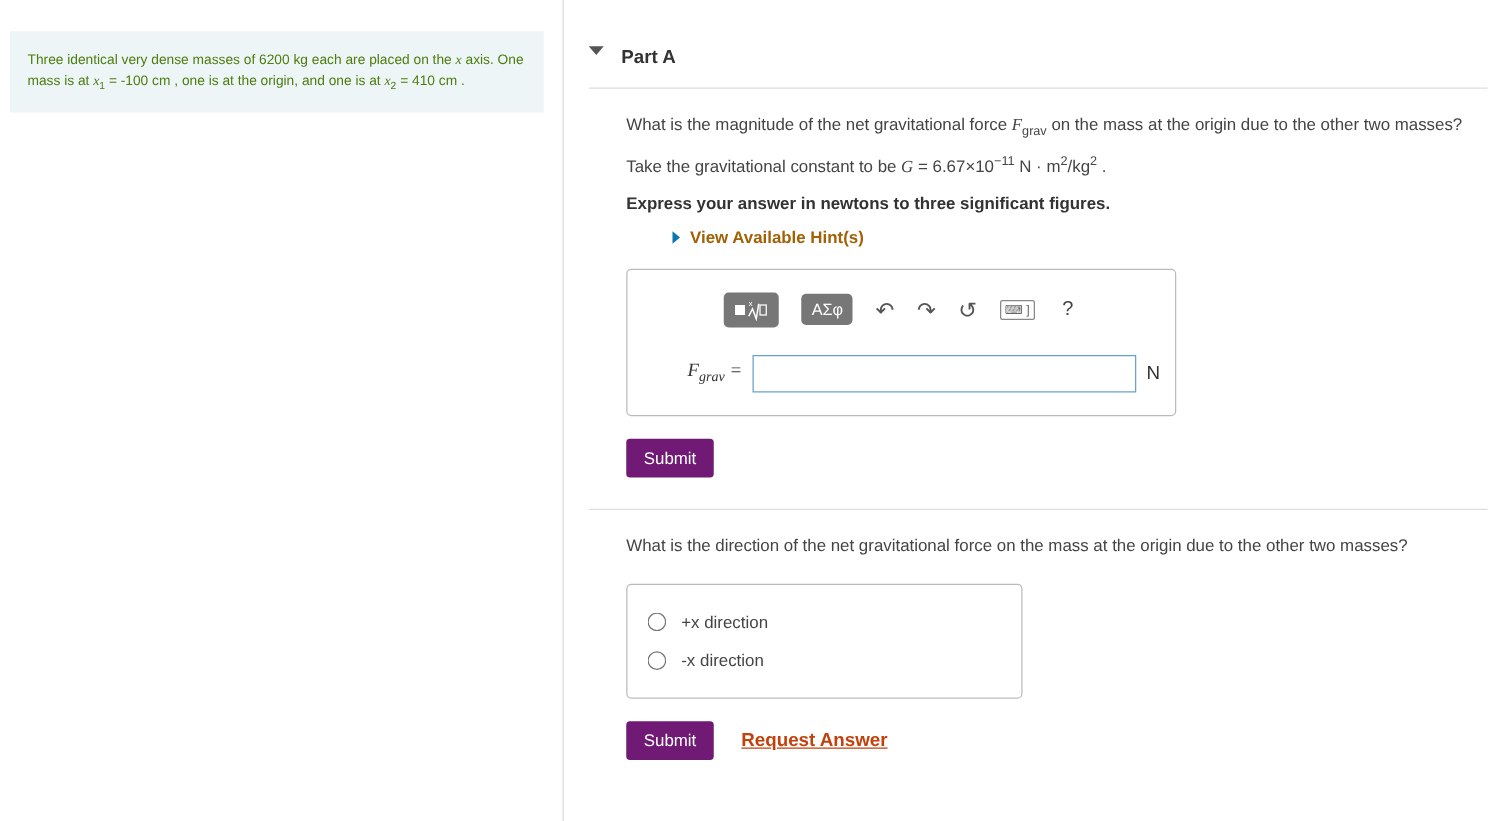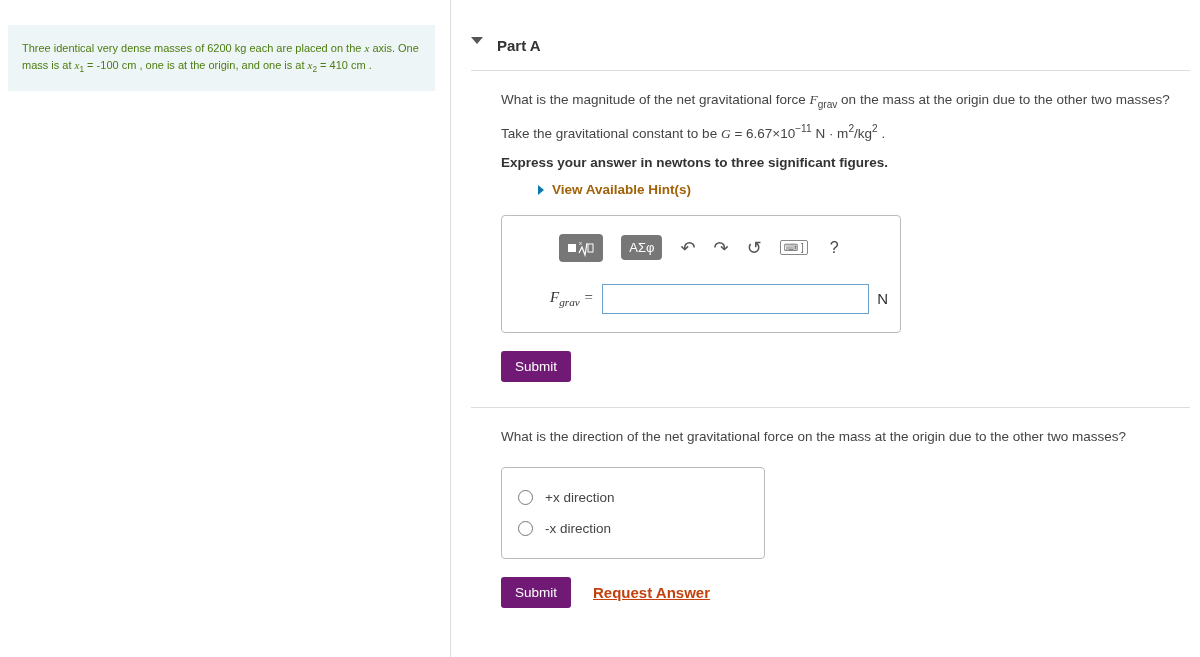--- a/index.html
+++ b/index.html
@@ -12,34 +12,34 @@
 .part-header { display: flex; padding: 12px 0 10px 0; }
 .part-header .tri { width: 0; height: 0; border-left: 6px solid transparent; border-right: 6px solid transparent; border-top: 7px solid #555; margin-right: 14px; cursor: pointer; }
 .part-title { font-weight: bold; font-size: 15px; }
 .part-hr { border: none; border-top: 1px solid #ddd; margin: 6px 0 18px 0; }
 .part-body { padding-left: 30px; padding-right: 10px; }
 .q-text { font-size: 13.5px; color: #444; line-height: 1.6; }
 .q-text .line { margin-bottom: 8px; }
 .bold { font-weight: bold; color: #333; }
 .hints { color: #a16207; font-weight: bold; font-size: 13.5px; margin: 8px 0 18px 0; cursor: pointer; padding-left: 37px; }
 .hints .tri-r { display: inline-block; width: 0; height: 0; border-top: 5px solid transparent; border-bottom: 5px solid transparent; border-left: 6px solid #0a78b0; margin-right: 8px; vertical-align: middle; }
-.ans-wrap { border: 1px solid #bbb; border-radius: 4px; padding: 18px 12px 18px 12px; width: 400px; }
+.ans-wrap { border: 1px solid #bbb; border-radius: 4px; padding: 18px 12px 18px 12px; width: 440px; }
 .toolbar-row { display: flex; justify-content: center; align-items: center; gap: 18px; margin-bottom: 22px; }
 .tool-btn { background: #777; color: #fff; border-radius: 4px; padding: 5px 8px; font-size: 13px; cursor: pointer; display: inline-flex; align-items: center; gap: 2px; }
 .tool-btn svg { display: block; }
 .tool-ico { color: #555; cursor: pointer; font-size: 18px; }
 .undo, .redo { font-size: 18px; color: #555; cursor: pointer; }
 .keyb { border: 1px solid #888; border-radius: 2px; padding: 1px 3px; font-size: 10px; color: #666; cursor: pointer; }
 .qmark { font-size: 16px; color: #444; cursor: pointer; padding: 0 4px; }
 .input-row { display: flex; align-items: center; gap: 8px; }
 .prefix { font-style: italic; font-family: Georgia, 'Times New Roman', serif; font-size: 15px; margin-left: 36px; }
 .ans-input { flex: 1; border: 1px solid #6aa0cc; height: 30px; padding: 4px 6px; font-size: 14px; }
 .unit { font-size: 15px; }
 .submit-btn { background: #701a75; color: #fff; border: none; padding: 8px 14px; font-size: 13.5px; border-radius: 3px; margin-top: 18px; cursor: pointer; }
-.radio-box { border: 1px solid #bbb; border-radius: 4px; padding: 14px 16px; width: 264px; }
+.radio-box { border: 1px solid #bbb; border-radius: 4px; padding: 14px 16px; width: 317px; }
 .radio-row { display: flex; align-items: center; gap: 12px; padding: 8px 0; font-size: 13.5px; color: #444; }
 .radio-row input { width: 15px; height: 15px; cursor: pointer; }
 .actions-row { display: flex; align-items: center; gap: 22px; margin-top: 18px; }
 .link { color: #c2410c; text-decoration: underline; font-weight: bold; font-size: 15px; cursor: pointer; }
 sub { font-size: 0.75em; }
 sup { font-size: 0.75em; }
 .math-var { font-style: italic; font-family: Georgia, 'Times New Roman', serif; }
 .rm { font-style: normal; font-family: Arial, sans-serif; }
 </style>
 </head>

